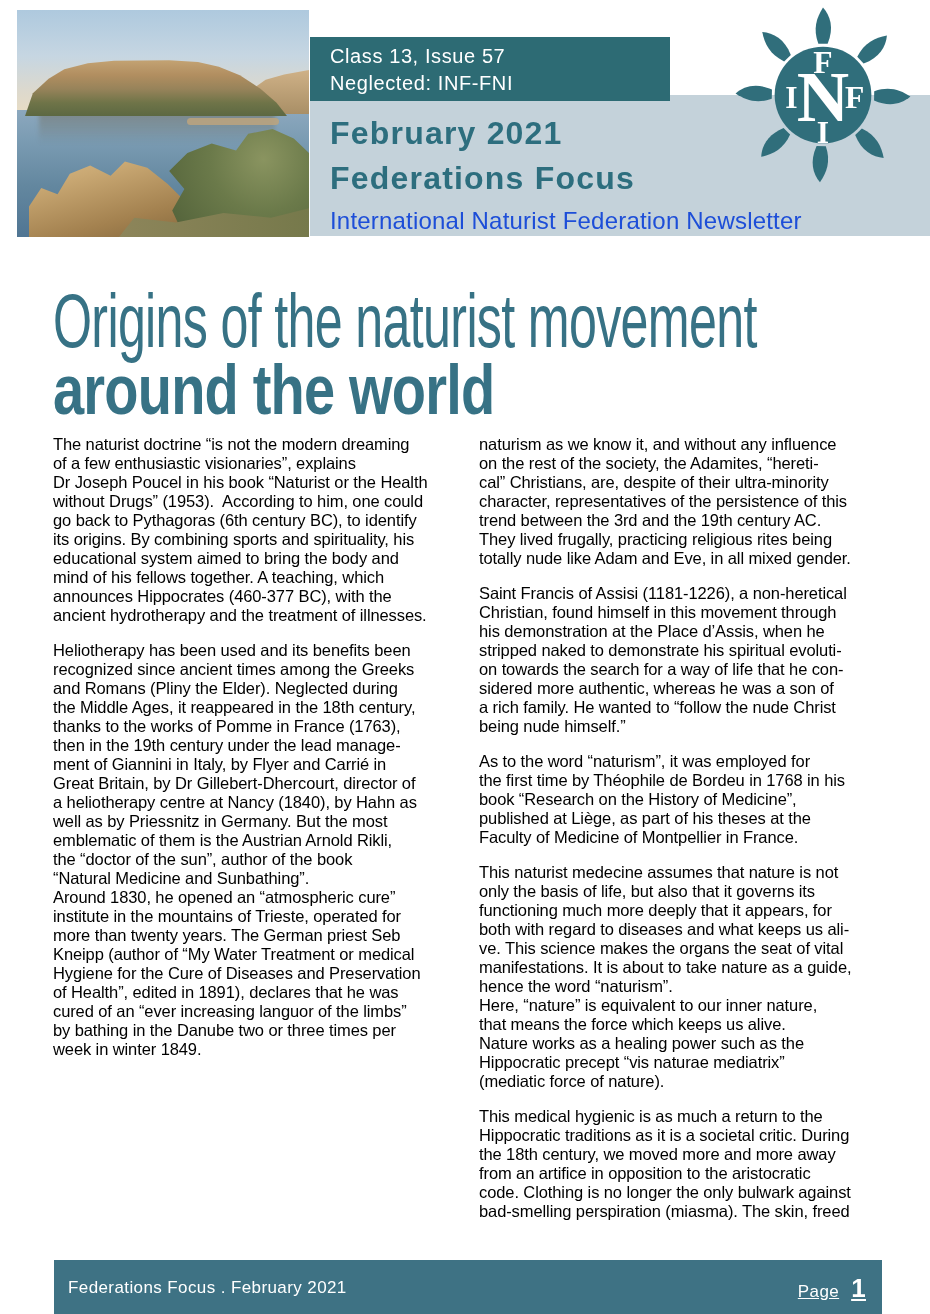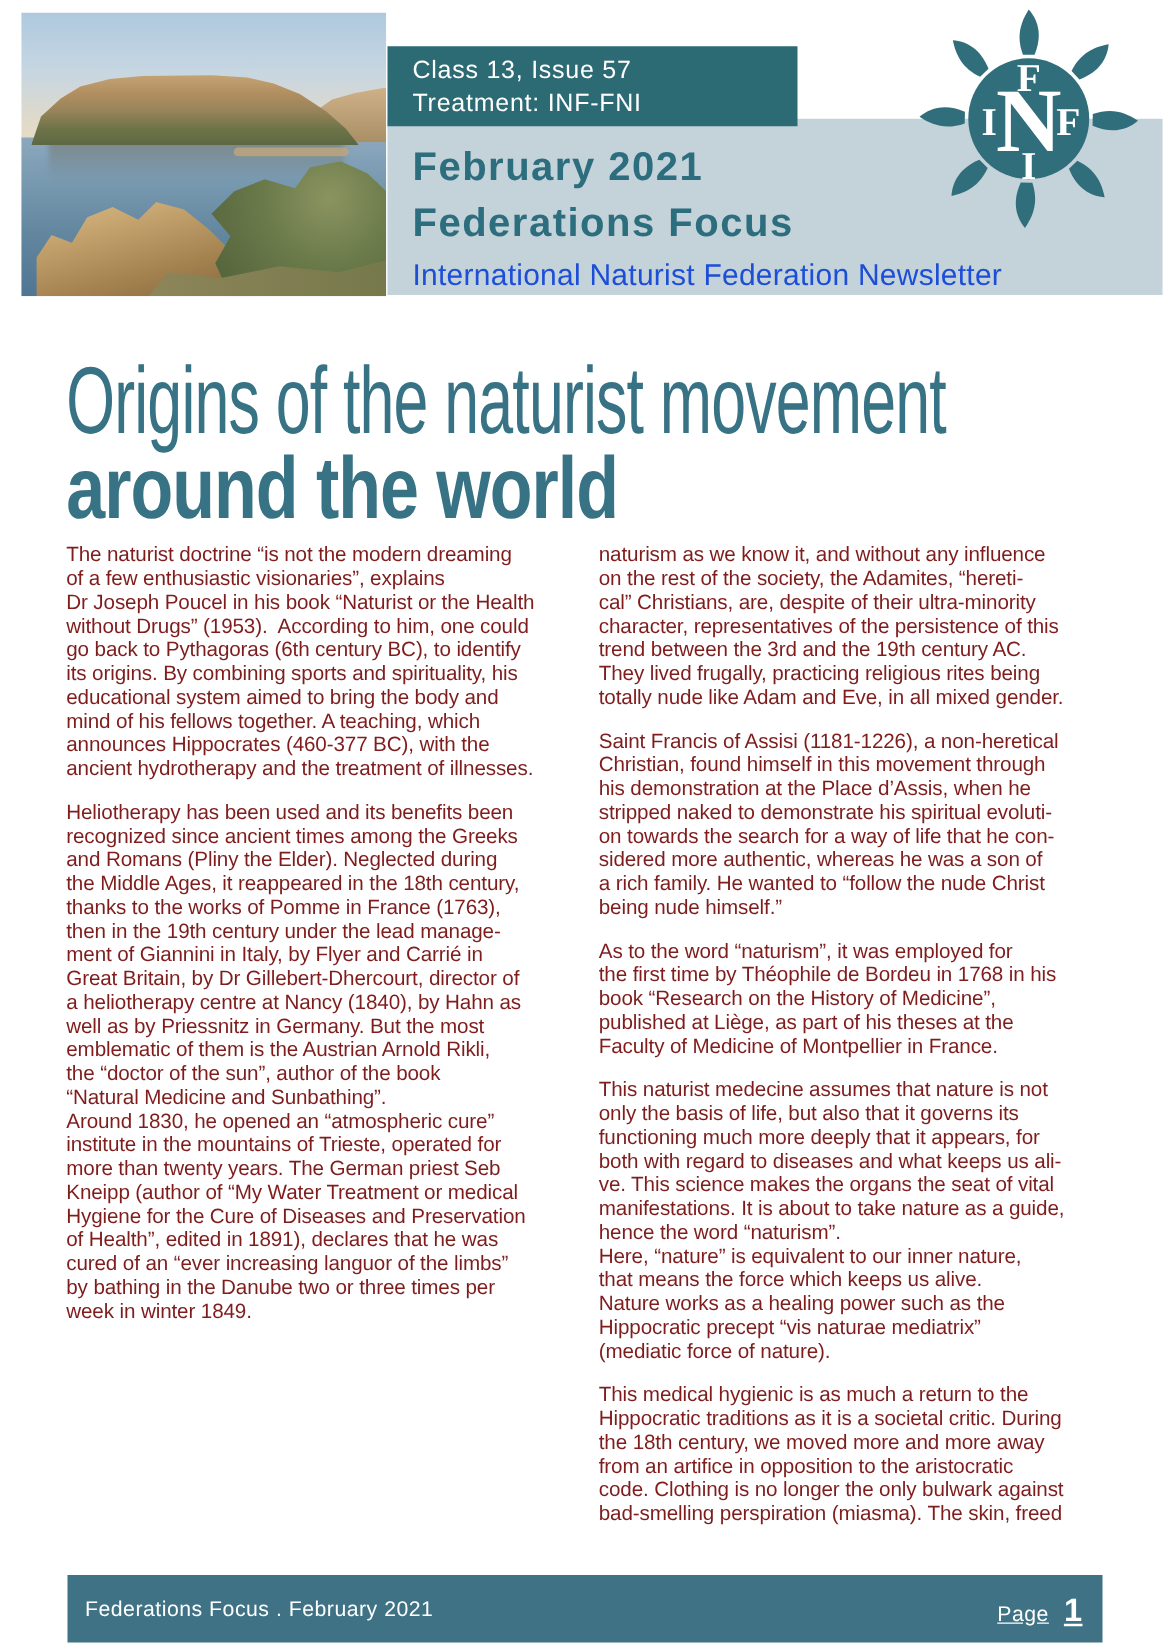--- a/index.html
+++ b/index.html
@@ -25,37 +25,37 @@
   .ph-rocks{position:absolute;left:12px;bottom:0;width:204px;height:102px;
     clip-path:polygon(0 100%,0 70%,6% 52%,14% 58%,20% 38%,30% 30%,40% 40%,47% 26%,58% 32%,68% 48%,78% 68%,84% 100%);
     background:linear-gradient(165deg,#e3c795 0%,#c9a873 35%,#a3814f 70%,#7c6138 100%);}
   .ph-bushes{position:absolute;right:0;bottom:0;width:152px;height:120px;
     clip-path:polygon(18% 100%,10% 78%,18% 60%,8% 45%,20% 30%,36% 22%,52% 28%,60% 14%,76% 10%,90% 18%,100% 30%,100% 100%);
     background:radial-gradient(circle at 70% 35%,#8a9460 0%,#6b7a4a 40%,#4c5c36 100%);}
   .ph-grass{position:absolute;right:0;bottom:0;width:190px;height:32px;
     clip-path:polygon(0 100%,8% 40%,30% 55%,55% 25%,80% 40%,100% 10%,100% 100%);
     background:linear-gradient(90deg,#8d855a,#76794b);}
 
-  .issue-box{position:absolute;left:310px;top:37px;width:328px;height:64px;background:#2d6b74;
+  .issue-box{position:absolute;left:310px;top:37px;width:360px;height:64px;background:#2d6b74;
     color:#ffffff;padding:6px 0 0 20px;box-sizing:border-box;font-size:20px;line-height:27px;letter-spacing:.6px;z-index:3;}
   .title-panel{position:absolute;left:310px;top:95px;width:735px;height:141px;background:#c4d2da;
     padding:16px 0 0 20px;box-sizing:border-box;z-index:1;}
   .panel-title{color:#2d6e7e;font-size:32px;font-weight:700;line-height:45px;letter-spacing:1.2px;}
   .panel-sub{color:#1d4ed8;font-size:24px;margin-top:6px;letter-spacing:.2px;}
   .logo{position:absolute;left:730px;top:2px;z-index:4;}
 
   
   .headline{position:absolute;left:53px;top:284px;color:#377285;z-index:2;}
   .headline .l1{font-size:76px;line-height:74px;font-weight:400;letter-spacing:-1px;
     transform:scaleX(.66);transform-origin:0 0;white-space:nowrap;}
   .headline .l2{font-size:70px;line-height:64px;font-weight:700;letter-spacing:-1px;
     transform:scaleX(.80);transform-origin:0 0;white-space:nowrap;margin-top:0px;}
 
   
-  .col{position:absolute;top:435px;width:424px;color:#7f1d1d;font-size:16.5px;line-height:19px;letter-spacing:-0.1px;}
+  .col{position:absolute;top:435px;width:424px;color:#000000;font-size:16.5px;line-height:19px;letter-spacing:-0.1px;}
   .col p{margin:0 0 16px 0;white-space:pre-wrap;}
   .col-left{left:53px;}
   .col-right{left:479px;}
 
   
   .footer{position:absolute;left:54px;top:1260px;width:828px;height:56px;background:#3e7284;
     color:#ffffff;display:flex;align-items:center;justify-content:space-between;
     padding:0 16px 0 14px;box-sizing:border-box;font-size:17px;letter-spacing:.4px;}
   .footer-right{display:flex;align-items:baseline;text-decoration:underline;}
   .page-num{font-size:26px;font-weight:700;margin-left:12px;}
@@ -70,21 +70,21 @@
   <div class="ph-cliffs"></div>
   <div class="ph-headland"></div>
   <div class="ph-sandbar"></div>
   <div class="ph-rocks"></div>
   <div class="ph-bushes"></div>
   <div class="ph-grass"></div>
 </div>
 
 <div class="issue-box">
   <div>Class 13, Issue 57</div>
-  <div>Treatment: INF-FNI</div>
+  <div>Neglected: INF-FNI</div>
 </div>
 
 <div class="title-panel">
   <div class="panel-title">February 2021</div>
   <div class="panel-title">Federations Focus</div>
   <div class="panel-sub">International Naturist Federation Newsletter</div>
 </div>
 
 <svg class="logo" width="186" height="186" viewBox="-100 -100 200 200">
   <defs>

